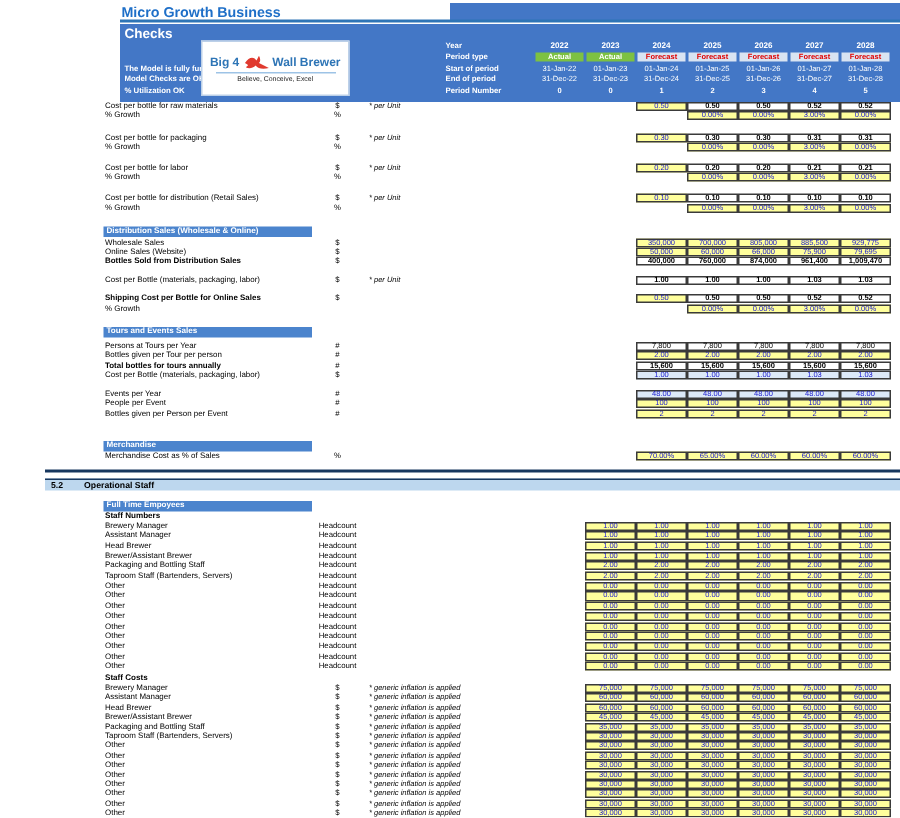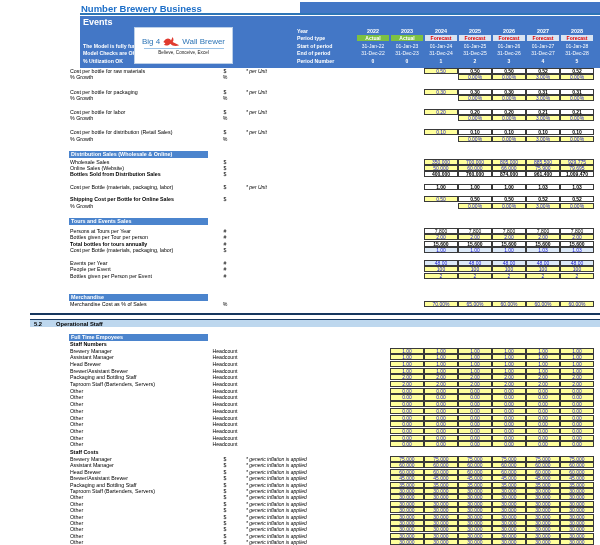--- a/index.html
+++ b/index.html
@@ -8,21 +8,21 @@
   .abs{position:absolute;box-sizing:border-box;}
   #sheet-title{left:81px;top:3px;font-size:9.5px;font-weight:bold;color:#1E6FC8;white-space:nowrap;}
   #title-fill{left:300px;top:2px;width:300px;height:12px;background:#4377C6;}
   #title-rule{left:80px;top:13px;width:520px;height:1.5px;background:#2E75B6;}
   #band{left:80px;top:16px;width:520px;height:52px;background:#4377C6;}
   #inputs-label{left:83px;top:17px;font-size:9px;font-weight:bold;color:#fff;}
   .check{left:83px;font-size:5.2px;font-weight:bold;color:#fff;white-space:nowrap;}
   #logo{left:134px;top:27px;width:99px;height:37px;background:#fff;border:1px solid #BCD0E8;
         display:flex;flex-direction:column;align-items:center;justify-content:center;}
   #logo .brandrow{display:flex;align-items:center;gap:2px;}
-  #logo .brand{font-size:8px;font-weight:normal;color:#2E75B6;}
+  #logo .brand{font-size:8px;font-weight:bold;color:#2E75B6;}
   #logo .tagline{font-size:4.6px;color:#222;border-top:1px solid #9DC3E6;padding-top:1px;margin-top:1px;width:80px;text-align:center;}
   .plabel{font-size:5.2px;font-weight:bold;color:#fff;white-space:nowrap;left:297px;}
   .pcell{font-size:5px;color:#fff;text-align:center;width:34px;}
   .pyear{font-weight:bold;font-size:5.4px;}
   .ptype{height:6.2px;line-height:6.2px;font-weight:bold;font-size:5px;width:32px;}
   .ptype.actual{background:#7DC142;color:#fff;}
   .ptype.forecast{background:#D9E4F2;color:#E00000;}
   .pnum{font-weight:bold;}
   .rowlabel{left:70px;font-size:5.3px;color:#000;white-space:nowrap;}
   .rowlabel.b{font-weight:bold;}
@@ -38,25 +38,25 @@
   #divider{left:30px;width:570px;height:1.5px;background:#17375E;}
   #band52{left:30px;width:570px;height:8px;background:#BDD7EE;border-top:1px solid #17375E;
           font-size:5.8px;font-weight:bold;color:#000;line-height:8px;}
   #band52 .num{margin-left:4px;}
   #band52 .ttl{margin-left:14px;}
 </style>
 </head>
 <body>
 
 <div id="page">
-  <div class="abs" id="sheet-title">Number Brewery Business</div>
+  <div class="abs" id="sheet-title">Micro Growth Business</div>
   <div class="abs" id="title-fill"></div>
   <div class="abs" id="title-rule"></div>
   <div class="abs" id="band"></div>
-  <div class="abs" id="inputs-label">Events</div>
+  <div class="abs" id="inputs-label">Checks</div>
   <div class="abs check" style="top:42.5px">The Model is fully functional</div>
   <div class="abs check" style="top:50px">Model Checks are OK</div>
   <div class="abs check" style="top:57.5px">% Utilization OK</div>
 
   <div class="abs" id="logo">
     <div class="brandrow">
       <span class="brand">Big 4</span>
       <span style="display:inline-flex;">
         <svg width="18" height="11" viewBox="0 0 32 20">
           <path d="M2 11 C7 3 13 3 16 8 L19 2 C21 6 21 9 19 11 L31 17 C24 19 18 18 15 14 C11 18 6 18 3 16 C7 14 6 13 2 11 Z" fill="#E03A2F"></path>

